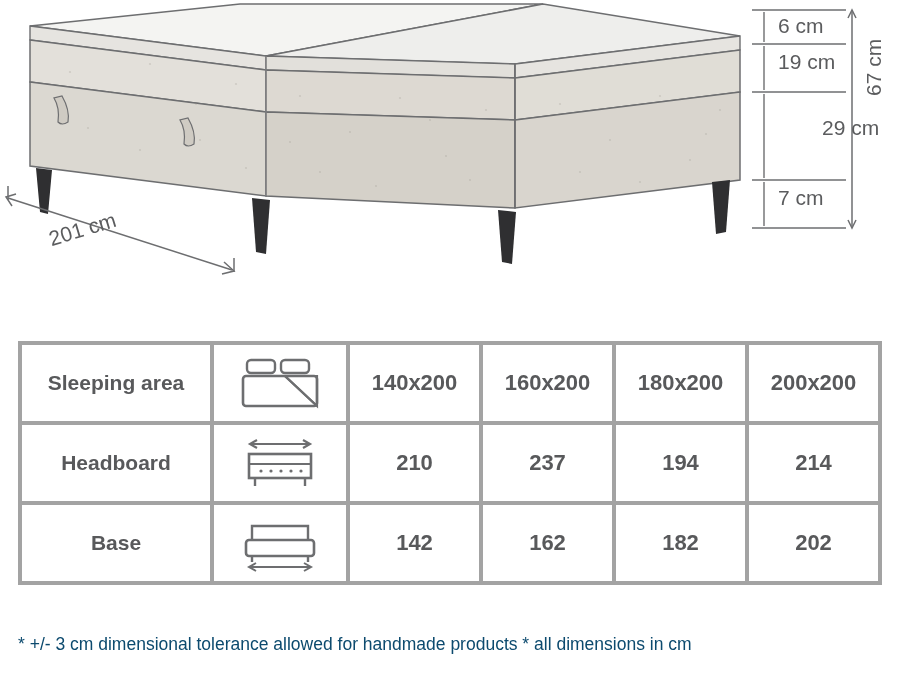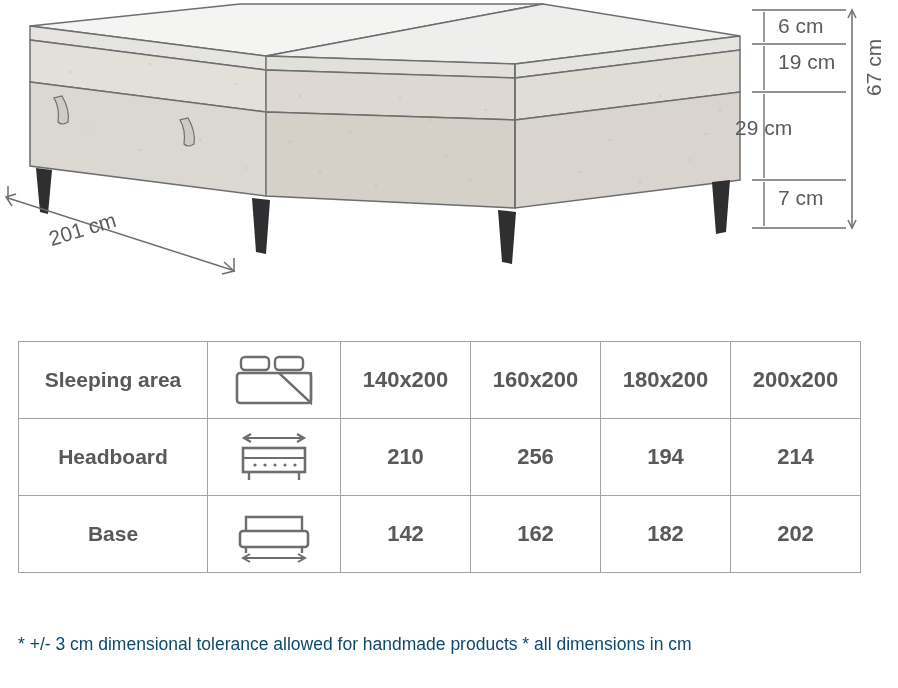--- a/index.html
+++ b/index.html
@@ -27,21 +27,21 @@
 
   .dim-label {
     position: absolute;
     font-size: 21px;
     color: #5b5c5e;
     white-space: nowrap;
   }
 
   #label-6cm   { left: 778px; top: 14px; }
   #label-19cm  { left: 778px; top: 50px; }
-  #label-29cm  { left: 735px; top: 116px; }
+  #label-29cm  { left: 822px; top: 116px; }
   #label-13cm  { left: 778px; top: 186px; }
 
   #label-67cm {
     left: 862px;
     top: 96px;
     transform: rotate(-90deg);
     transform-origin: 0 0;
   }
 
   #label-201cm {
@@ -55,21 +55,21 @@
   
   #spec-table {
     position: absolute;
     left: 18px;
     top: 341px;
     width: 838px;
     border-collapse: collapse;
     table-layout: fixed;
   }
   #spec-table td {
-    border: 1px solid #a3a3a3;
+    border: 4px solid #a3a3a3;
     height: 76px;
     text-align: center;
     vertical-align: middle;
     font-size: 22px;
     font-weight: bold;
     color: #58595b;
     padding: 0;
   }
   #spec-table td.label-cell {
     width: 188px;
@@ -241,21 +241,21 @@
               <circle cx="26" cy="35" r="1.6"></circle>
                 <circle cx="36" cy="35" r="1.6"></circle>
               <circle cx="46" cy="35" r="1.6"></circle>
                 <circle cx="56" cy="35" r="1.6"></circle>
               <circle cx="66" cy="35" r="1.6"></circle>
             </g>
           </svg>
         </div>
       </td>
       <td class="value-cell">210</td>
-      <td class="value-cell">256</td>
+      <td class="value-cell">237</td>
       <td class="value-cell">194</td>
       <td class="value-cell">214</td>
     </tr>
 
     <tr>
       <td class="label-cell">Base</td>
       <td class="icon-cell">
         <div class="icon-wrap">
           <svg width="96" height="58" viewBox="0 0 96 58">
             <g stroke="#6d6e70" stroke-width="2.4" fill="none">

